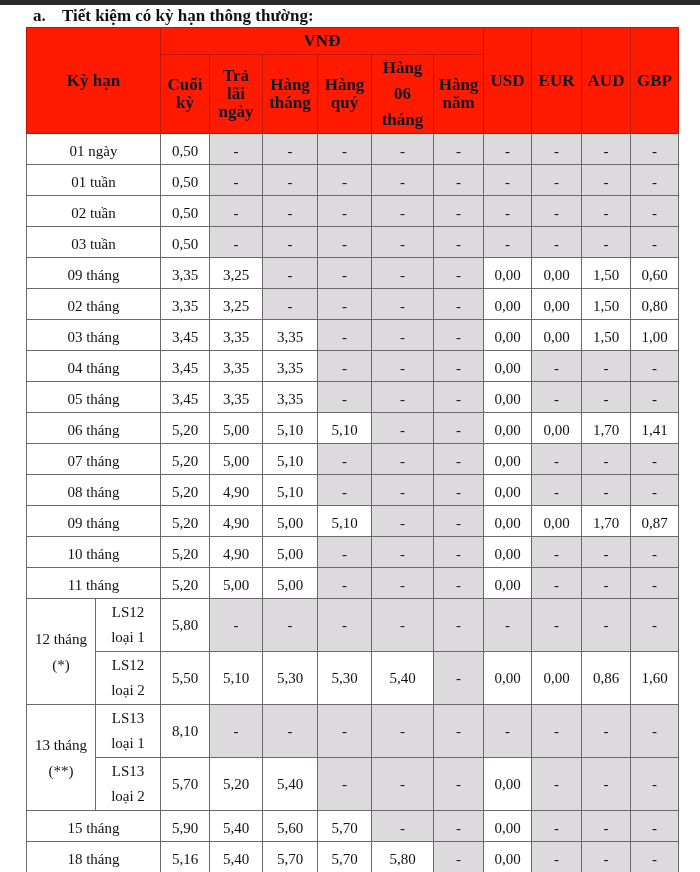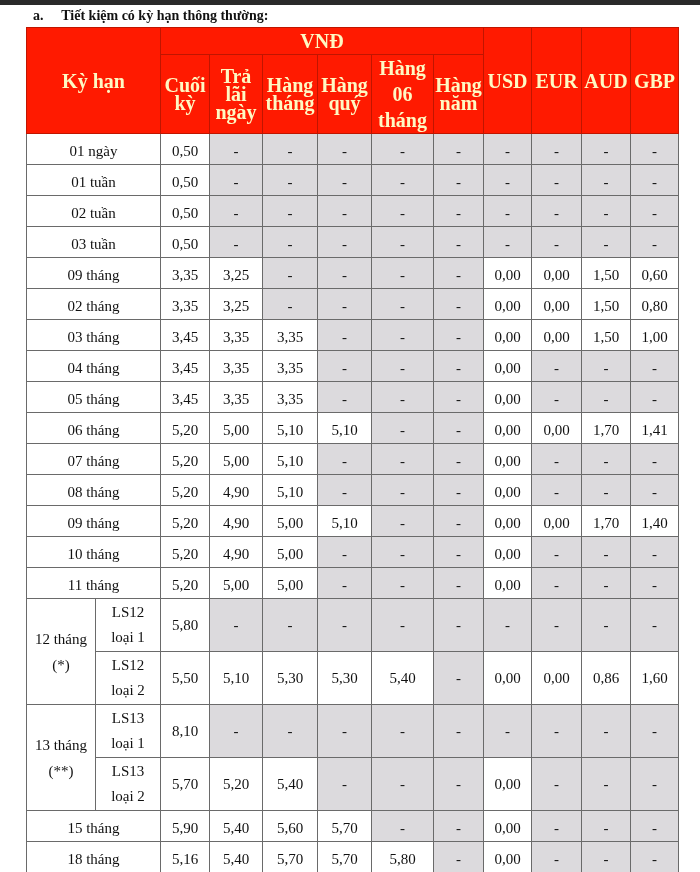--- a/index.html
+++ b/index.html
@@ -1,22 +1,22 @@
 <!DOCTYPE html>
 <html><head>
 <meta charset="utf-8">
 <style>
   html,body{margin:0;padding:0;}
   body{width:700px;height:872px;background:#ffffff;position:relative;overflow:hidden;font-family:"Liberation Serif","DejaVu Serif",serif;color:#111;}
   .topbar{position:absolute;left:0;top:0;width:700px;height:5px;background:#2a2a2a;}
-  .title{position:absolute;left:33px;top:5px;font-size:14px;font-weight:bold;line-height:22px;white-space:nowrap;}
+  .title{position:absolute;left:33px;top:5px;font-size:17px;font-weight:bold;line-height:22px;white-space:nowrap;}
   .title .lbl{display:inline-block;width:25px;}
   table{position:absolute;left:26px;top:27px;border-collapse:collapse;table-layout:fixed;}
   td,th{border:1px solid #6a6a6a;padding:0;text-align:center;vertical-align:middle;font-size:15px;line-height:18px;}
-  th{background:#ff1a00;color:#fef9c3;font-weight:bold;font-size:20px;border-color:#c01500;}
+  th{background:#ff1a00;color:#0f172a;font-weight:bold;font-size:17px;border-color:#c01500;}
   td.g{background:#dcdadd;}
   td.w{background:#ffffff;}
   tr.r td{height:26px;}
   tr.rt td{height:52px;}
   td.ry{padding-top:4px;}
   .sub{line-height:25px;}
 </style>
 </head>
 <body>
 
@@ -221,21 +221,21 @@
         <td colspan="2" class="w ry">09 tháng</td>
         <td class="w ry">5,20</td>
         <td class="w ry">4,90</td>
         <td class="w ry">5,00</td>
         <td class="w ry">5,10</td>
         <td class="g ry">-</td>
         <td class="g ry">-</td>
         <td class="w ry">0,00</td>
         <td class="w ry">0,00</td>
         <td class="w ry">1,70</td>
-        <td class="w ry">1,40</td>
+        <td class="w ry">0,87</td>
       </tr>
       <tr class="r">
         <td colspan="2" class="w ry">10 tháng</td>
         <td class="w ry">5,20</td>
         <td class="w ry">4,90</td>
         <td class="w ry">5,00</td>
         <td class="g ry">-</td>
         <td class="g ry">-</td>
         <td class="g ry">-</td>
         <td class="w ry">0,00</td>

